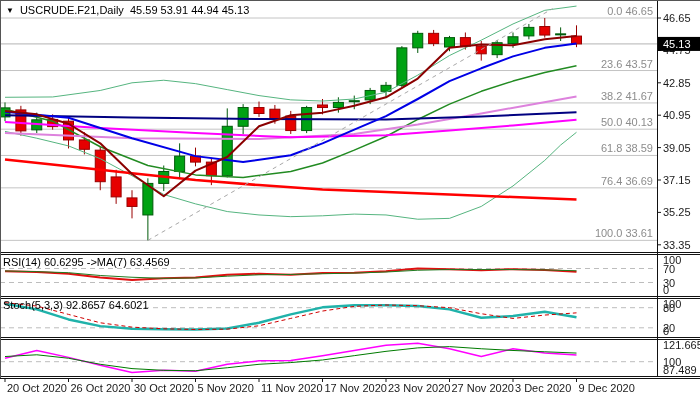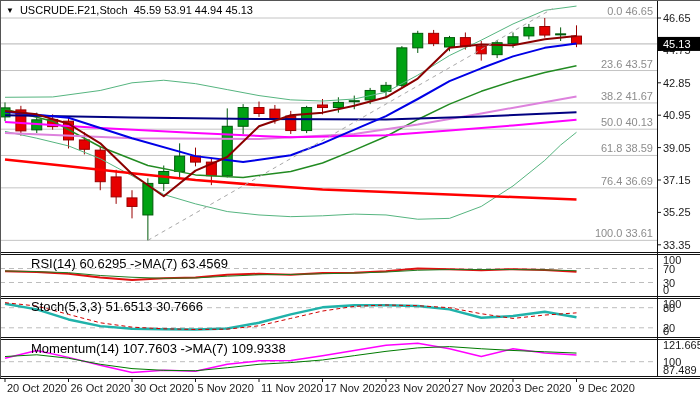--- a/index.html
+++ b/index.html
@@ -1,21 +1,21 @@
 <!DOCTYPE html>
 <html><head>
 <meta charset="utf-8">
 <style>
   html,body{margin:0;padding:0;background:#fff;}
   .window{position:relative;width:700px;height:400px;background:#fff;overflow:hidden;
           font-family:"Liberation Sans",sans-serif;}
   svg{position:absolute;left:0;top:0;}
   .title-bar{position:absolute;left:6px;top:4px;font-size:11px;color:#000;white-space:nowrap;z-index:5;}
   .title-bar .tri{font-size:8px;margin-right:6px;vertical-align:1px;cursor:pointer;}
-  .panel-label{position:absolute;left:3px;font-size:13px;color:#000;white-space:nowrap;z-index:5;margin-left:28px;}
+  .panel-label{position:absolute;left:3px;font-size:11px;color:#000;white-space:nowrap;z-index:5;}
   #rsi-label{top:256px;}
   #stoch-label{top:299px;}
   #mom-label{top:341px;}
 </style>
 </head>
 <body>
 
 <div class="window">
   <svg id="chart-svg" width="700" height="400" viewBox="0 0 700 400">
       <clipPath id="mainclip">
@@ -213,18 +213,17 @@
         <text x="388" y="392" fill="#1a1a1a" font-family="&quot;Liberation Sans&quot;,sans-serif" font-size="11px">23 Nov 2020</text>
         <line x1="449.5" y1="378.5" x2="449.5" y2="382" stroke="#1a1a1a" stroke-width="1"></line>
         <text x="451.5" y="392" fill="#1a1a1a" font-family="&quot;Liberation Sans&quot;,sans-serif" font-size="11px">27 Nov 2020</text>
         <line x1="513" y1="378.5" x2="513" y2="382" stroke="#1a1a1a" stroke-width="1"></line>
         <text x="515" y="392" fill="#1a1a1a" font-family="&quot;Liberation Sans&quot;,sans-serif" font-size="11px">3 Dec 2020</text>
         <line x1="576.5" y1="378.5" x2="576.5" y2="382" stroke="#1a1a1a" stroke-width="1"></line>
         <text x="578.5" y="392" fill="#1a1a1a" font-family="&quot;Liberation Sans&quot;,sans-serif" font-size="11px">9 Dec 2020</text>
       </g>
     </svg>
   <div class="title-bar">
-    <span class="tri">▼</span><span>USCRUDE.F21,Stoch</span>&nbsp;&nbsp;<span>45.59 53.91 44.94 45.13</span>
+    <span class="tri">▼</span><span>USCRUDE.F21,Daily</span>&nbsp;&nbsp;<span>45.59 53.91 44.94 45.13</span>
   </div>
   <div class="panel-label" id="rsi-label">RSI(14) 60.6295  -&gt;MA(7) 63.4569</div>
-  <div class="panel-label" id="stoch-label">Stoch(5,3,3) 51.6513 30.7666</div>
-  <div class="panel-label" id="mom-label">Momentum(14) 107.7603  -&gt;MA(7) 109.9338</div>
+  <div class="panel-label" id="stoch-label">Stoch(5,3,3) 92.8657 64.6021</div>
 </div>
 
 </body></html>

